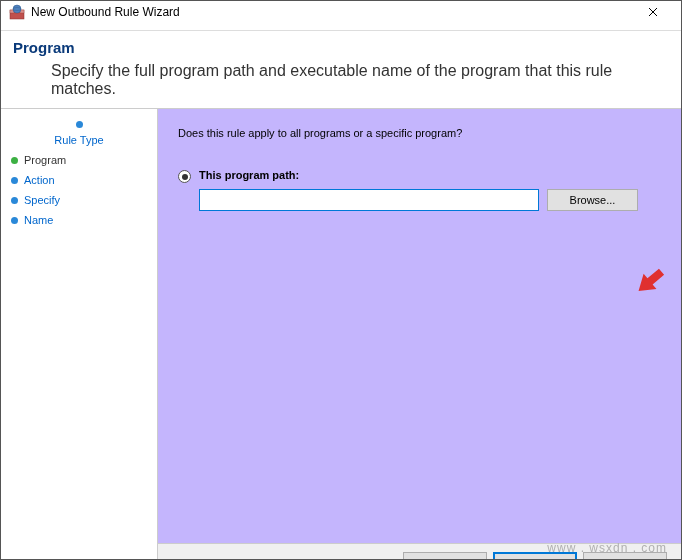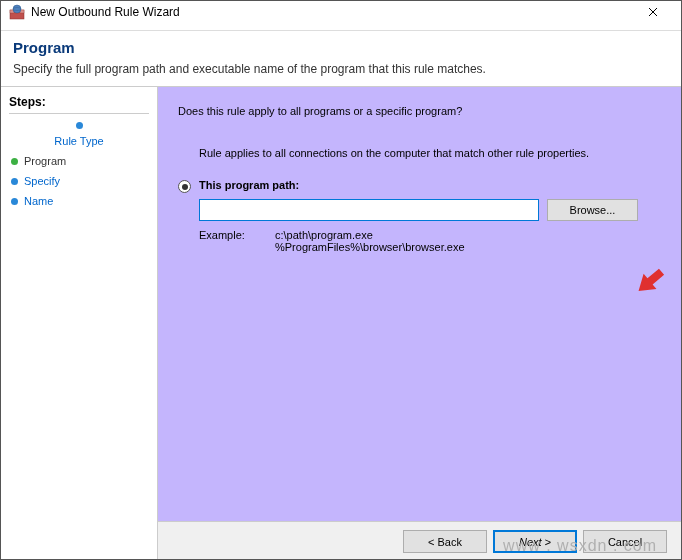--- a/index.html
+++ b/index.html
@@ -29,21 +29,21 @@
 
     .header-section {
       padding: 8px 12px 10px 12px;
     }
     .header-title {
       font-size: 15px;
       font-weight: bold;
       color: #0a3a7a;
       margin-bottom: 6px;
     }
-    .header-desc { font-size: 12px; color: #333; }
+    .header-desc { font-size: 16px; color: #333; margin-left: 38px; }
     .sep { border-top: 1px solid #ccc; }
 
     .body {
       display: flex;
       height: calc(100% - 30px - 54px);
     }
     .sidebar {
       width: 156px;
       padding: 8px 8px;
       background: #fff;
@@ -121,22 +121,22 @@
       border:1px solid #adadad; background:#e1e1e1; cursor:pointer;
     }
     .footer button.primary { border:2px solid #0078d7;font-style:italic; }
 
     .red-arrow {
       position:absolute; top: 260px; left: 630px;
       transform: rotate(-40deg);
       pointer-events:none;
     }
     .watermark {
-      position:absolute; bottom:4px; right:24px;
-      font-size:16px; color:#b0b0b0; letter-spacing:1px;
+      position:absolute; bottom:4px; right:14px;
+      font-size:12px; color:#b0b0b0; letter-spacing:1px;
       pointer-events:none;
     }
   </style>
 </head>
 <body>
 
 <div class="titlebar">
   <div class="titlebar-left">
     <span class="titlebar-icon">
       <svg viewBox="0 0 16 16" width="16" height="16">
@@ -160,59 +160,56 @@
 
 <div class="header-section">
   <div class="header-title">Program</div>
   <div class="header-desc">Specify the full program path and executable name of the program that this rule matches.</div>
 </div>
 <div class="sep"></div>
 
 <div class="body">
 
   <div class="sidebar">
-    <div class="steps-label">Steps:</div>
 
     <div class="step-item completed">
       <span class="step-bullet"></span>
       <span>Rule Type</span>
     </div>
     <div class="step-item current">
       <span class="step-bullet"></span>
       <span>Program</span>
+    </div>
+    <div class="step-item pending">
+      <span class="step-bullet"></span>
+      <span>Action</span>
     </div>
     <div class="step-item pending">
       <span class="step-bullet"></span>
       <span>Specify</span>
     </div>
     <div class="step-item pending">
       <span class="step-bullet"></span>
       <span>Name</span>
     </div>
   </div>
 
   <div class="vsep"></div>
 
   <div class="main">
     <div class="question">Does this rule apply to all programs or a specific program?</div>
 
-    <div class="opt-desc">Rule applies to all connections on the computer that match other rule properties.</div>
 
     <div class="opt-row">
       <span class="radio selected"></span>
       <span class="opt-label">This program path:</span>
     </div>
     <div class="path-row">
       <input class="path-input" type="text" value="" style="">
       <button class="browse-btn">Browse...</button>
-    </div>
-    <div class="example-row">
-      <span class="example-label">Example:</span>
-      <span class="example-text">c:\path\program.exe
-%ProgramFiles%\browser\browser.exe</span>
     </div>
 
     <div class="footer">
       <button>&lt; Back</button>
       <button class="primary">Next &gt;</button>
       <button>Cancel</button>
     </div>
   </div>
 </div>
 

